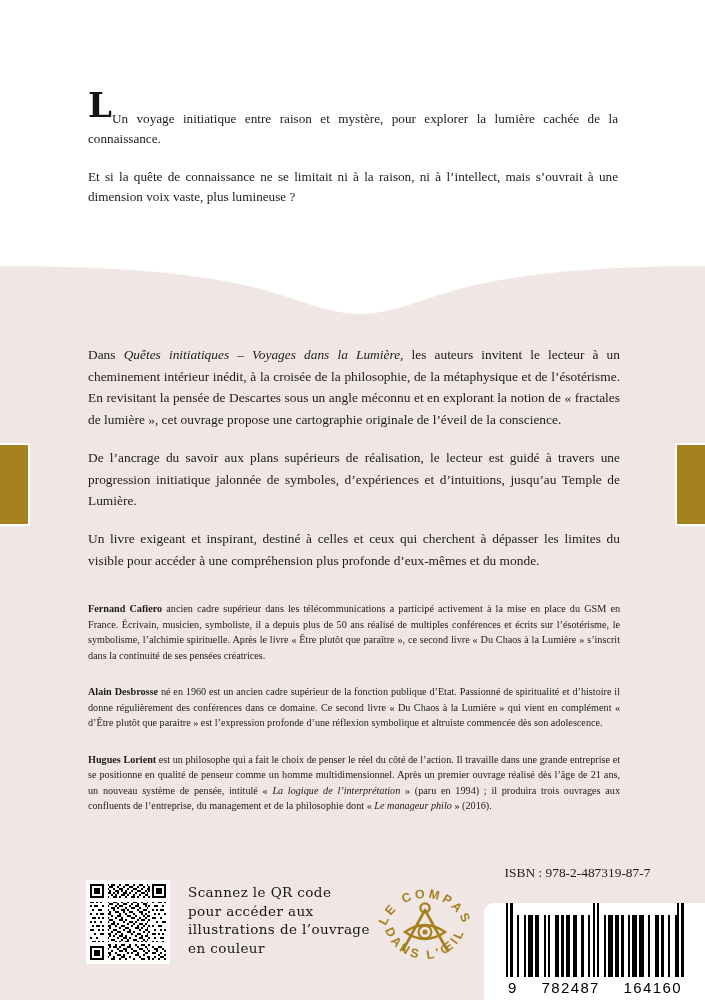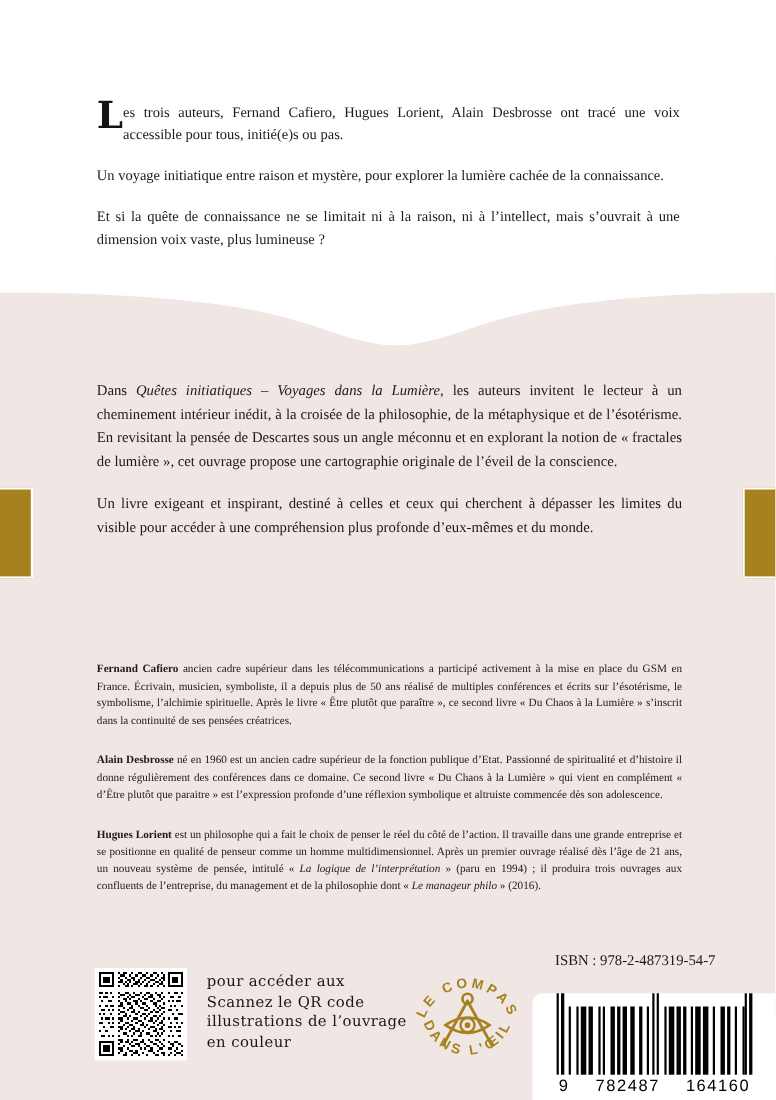--- a/index.html
+++ b/index.html
@@ -199,27 +199,28 @@
     <path d="M0 0 H705 V8 C560 8 480 22 430 40 C400 50 380 56 360 56
              C340 56 320 50 290 40 C240 22 160 8 0 8 Z" fill="#ffffff"></path>
     <path d="M0 0 H250 C300 6 340 22 360 54 C380 22 420 6 470 0 Z" fill="#ffffff"></path>
     <path d="M0 0 H705 V7 C470 7 420 30 360 56 C300 30 250 7 0 7 Z" fill="#ffffff"></path>
   </svg>
 
   <div class="gold-tab left"></div>
   <div class="gold-tab right"></div>
 
   <div class="intro">
-    <p><span class="dropcap">L</span><span>es trois auteurs, Fernand Cafiero, Hugues Lorient, Alain Desbrosse ont tracé une voix accessible pour tous, initié(e)s ou pas.</span></p>
+    <p><span class="dropcap">L</span></p>
     <p>Un voyage initiatique entre raison et mystère, pour explorer la lumière cachée de la connaissance.</p>
     <p>Et si la quête de connaissance ne se limitait ni à la raison, ni à l’intellect, mais s’ouvrait à une dimension voix vaste, plus lumineuse ?</p>
   </div>
 
   <div class="blurb">
     <p><span>Dans </span><em>Quêtes initiatiques – Voyages dans la Lumière</em><span>, les auteurs invitent le lecteur à un cheminement intérieur inédit, à la croisée de la philosophie, de la métaphysique et de l’ésotérisme. En revisitant la pensée de Descartes sous un angle méconnu et en explorant la notion de « fractales de lumière », cet ouvrage propose une cartographie originale de l’éveil de la conscience.</span></p>
+    <p>De l’ancrage du savoir aux plans supérieurs de réalisation, le lecteur est guidé à travers une progression initiatique jalonnée de symboles, d’expériences et d’intuitions, jusqu’au Temple de Lumière.</p>
     <p>Un livre exigeant et inspirant, destiné à celles et ceux qui cherchent à dépasser les limites du visible pour accéder à une compréhension plus profonde d’eux-mêmes et du monde.</p>
   </div>
 
   <div class="bios">
     <p class="bio"><span class="name">Fernand Cafiero</span><span> ancien cadre supérieur dans les télécommunications a participé activement à la mise en place du GSM en France. Écrivain, musicien, symboliste, il a depuis plus de 50 ans réalisé de multiples conférences et écrits sur l’ésotérisme, le symbolisme, l’alchimie spirituelle. Après le livre « Être plutôt que paraître », ce second livre « Du Chaos à la Lumière » s’inscrit dans la continuité de ses pensées créatrices.</span></p>
 
     <p class="bio"><span class="name">Alain Desbrosse</span><span> né en 1960 est un ancien cadre supérieur de la fonction publique d’Etat. Passionné de spiritualité et d’histoire il donne régulièrement des conférences dans ce domaine. Ce second livre « Du Chaos à la Lumière » qui vient en complément « d’Être plutôt que paraitre » est l’expression profonde d’une réflexion symbolique et altruiste commencée dès son adolescence.</span></p>
 
     <p class="bio"><span class="name">Hugues Lorient</span><span> est un philosophe qui a fait le choix de penser le réel du côté de l’action. Il travaille dans une grande entreprise et se positionne en qualité de penseur comme un homme multidimensionnel. Après un premier ouvrage réalisé dès l’âge de 21 ans, un nouveau système de pensée, intitulé « </span><em>La logique de l’interprétation</em><span> » (paru en 1994) ; il produira trois ouvrages aux confluents de l’entreprise, du management et de la philosophie dont « </span><em>Le manageur philo</em><span> » (2016).</span></p>
   </div>
@@ -549,22 +550,22 @@
             <rect x="27" y="39" width="2" height="1"></rect>
               <rect x="31" y="39" width="1" height="1"></rect>
             <rect x="33" y="39" width="1" height="1"></rect>
               <rect x="36" y="39" width="1" height="1"></rect>
             <rect x="39" y="39" width="1" height="1"></rect>
           </g>
         </g>
       </svg>
     </div>
     <div class="qr-caption">
+      <div>Scannez le QR code</div>
       <div>pour accéder aux</div>
-      <div>Scannez le QR code</div>
       <div>illustrations de l’ouvrage</div>
       <div>en couleur</div>
     </div>
   </div>
 
   <div class="logo-mark">
     <svg width="112" height="112" viewBox="0 0 112 112">
       <defs>
         <path id="arcTop" d="M 16 62 A 41 41 0 0 1 96 62" fill="none"></path>
         <path id="arcBot" d="M 15 58 A 42 42 0 0 0 97 58" fill="none"></path>
@@ -582,21 +583,21 @@
       </g>
       <circle cx="56" cy="40" r="4.6" fill="none" stroke="#a5821e" stroke-width="2.4"></circle>
 
       <path d="M36 64 Q56 50 76 64 Q56 78 36 64 Z" fill="none" stroke="#a5821e" stroke-width="2.4"></path>
       <circle cx="56" cy="64" r="6.4" fill="none" stroke="#a5821e" stroke-width="2.2"></circle>
       <circle cx="56" cy="64" r="2.6" fill="#a5821e"></circle>
     </svg>
   </div>
 
   <div class="price-block">
-    <div>ISBN : 978-2-487319-54-7</div>
+    <div>ISBN : 978-2-487319-87-7</div>
   </div>
 
   <div class="barcode-box">
     <div class="barcode-inner">
       <div class="bars" id="bars">
           <i class="tall" style="width: 2.225px;"></i>
           <i style="width: 2.225px; background: transparent;"></i>
           <i class="tall" style="width: 2.225px;"></i>
           <i style="width: 4.45px; background: transparent;"></i>
           <i style="width: 2.225px;"></i>

